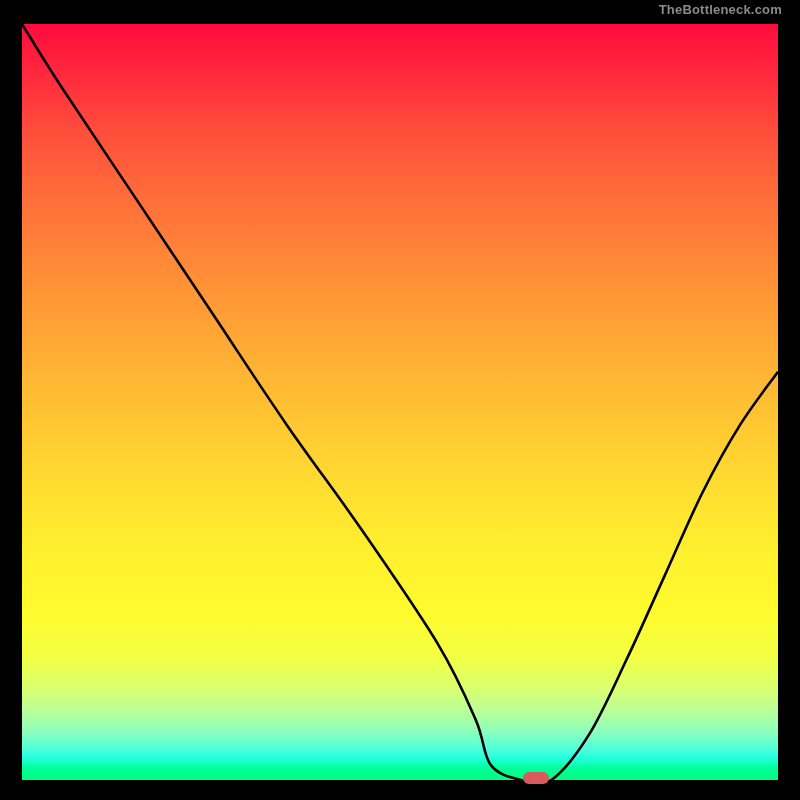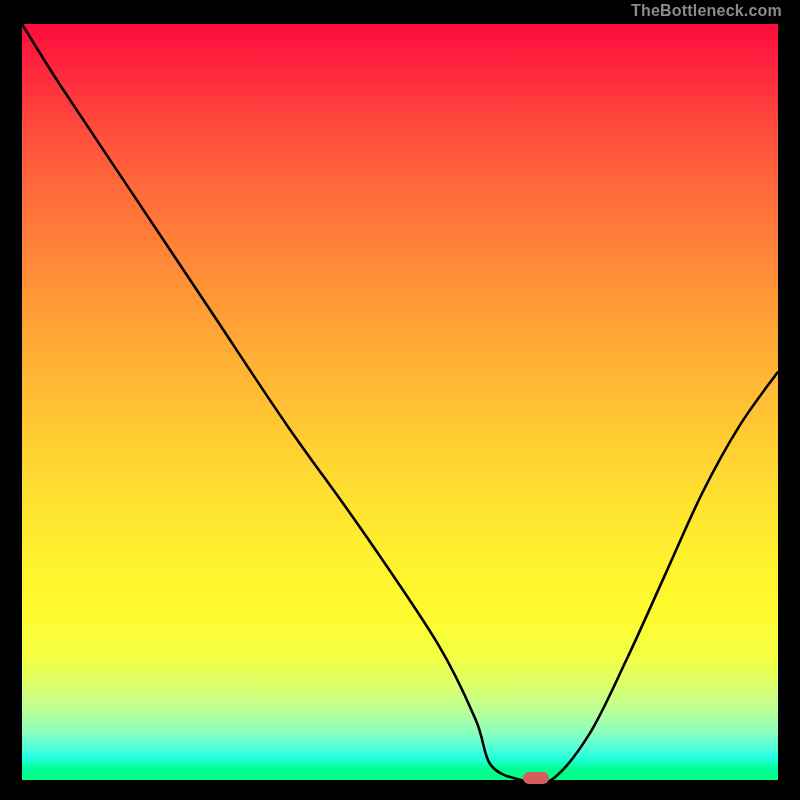--- a/index.html
+++ b/index.html
@@ -36,21 +36,21 @@
       #28ffe0 97%,
       #00ff99 98.5%,
       #00ff80 100%
     );
   }
   .watermark {
     position: absolute;
     top: 2px;
     right: 18px;
     font-family: Arial, Helvetica, sans-serif;
-    font-size: 16px;
+    font-size: 13px;
     font-weight: 600;
     color: #8a8a8a;
     letter-spacing: 0.2px;
     user-select: none;
   }
   svg.curve {
     position: absolute;
     left: 0;
     top: 0;
     width: 756px;

